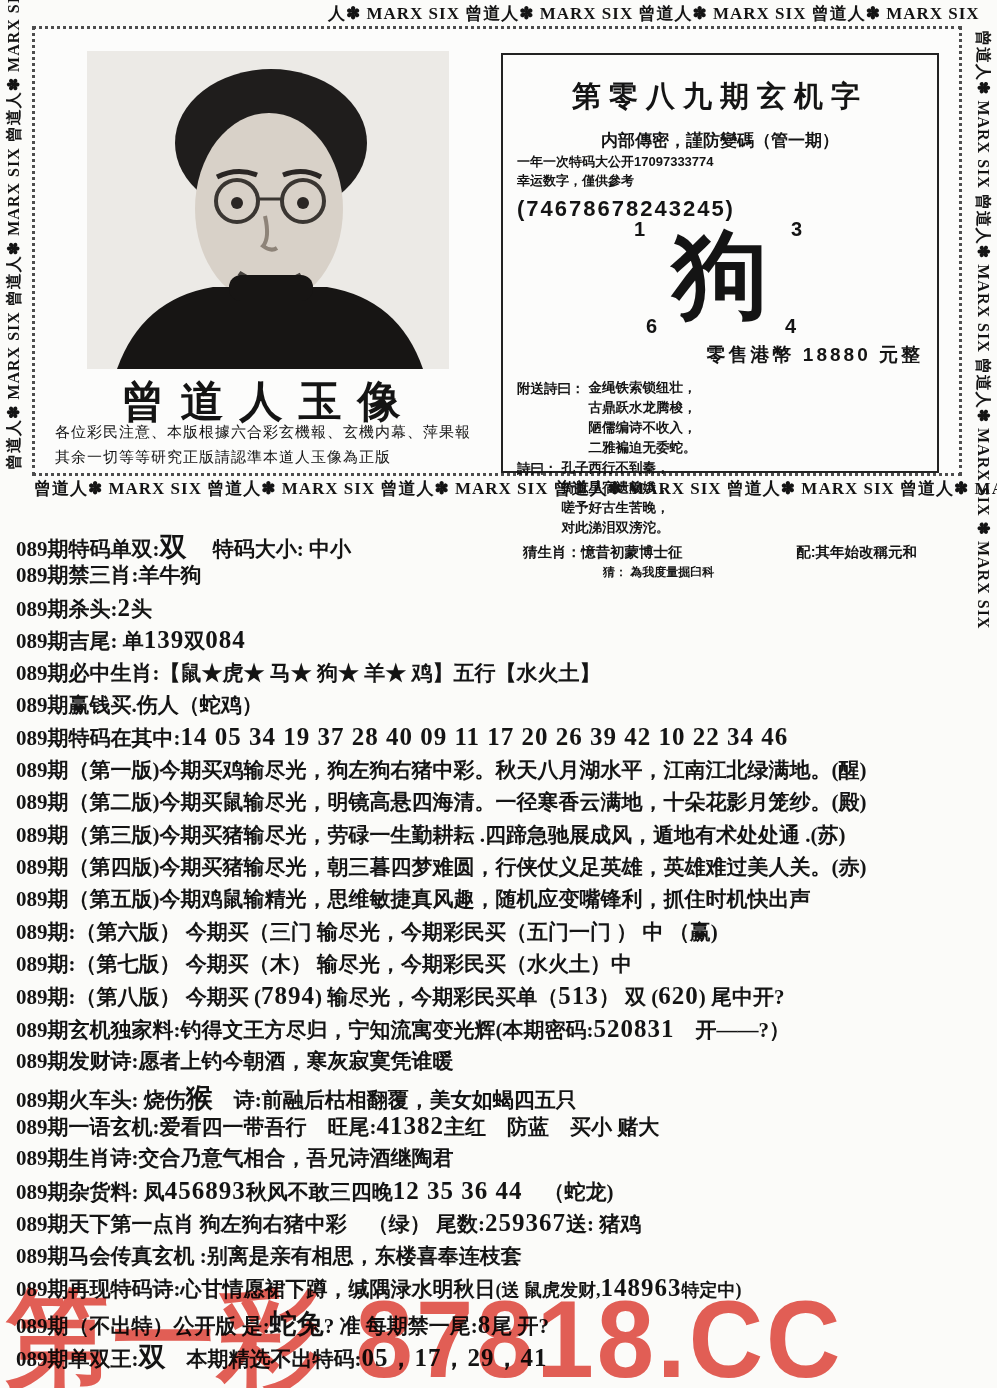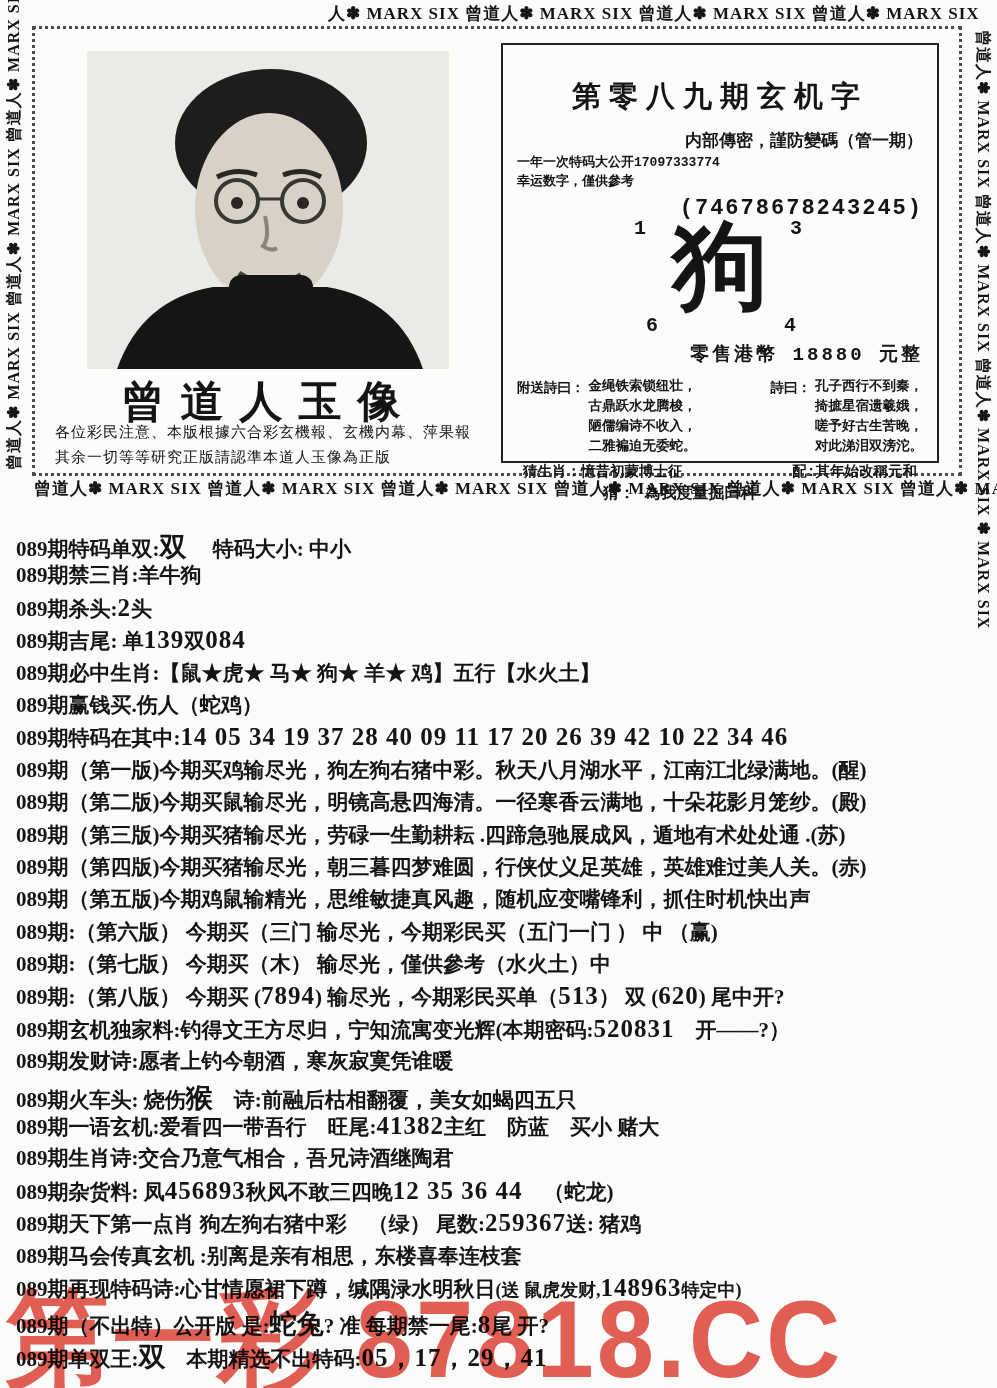--- a/index.html
+++ b/index.html
@@ -16,37 +16,37 @@
                 font-family:"Liberation Serif","DejaVu Serif",serif;white-space:nowrap;letter-spacing:1px;}
   .frame{position:absolute;left:32px;top:26px;width:924px;height:444px;border:3px dotted #4d4d4d;background:#fcfcfb;}
   
   .portrait{position:absolute;left:52px;top:22px;width:362px;height:318px;}
   .caption{position:absolute;left:50px;top:344px;width:368px;text-align:center;font-size:43px;font-weight:bold;
            letter-spacing:16px;font-family:"Liberation Serif","DejaVu Serif",serif;}
   .note{position:absolute;left:20px;font-size:15px;font-weight:normal;letter-spacing:1px;
         font-family:"Liberation Serif","DejaVu Serif",serif;}
   .n1{top:394px;} .n2{top:419px;}
   
-  .infobox{position:absolute;left:466px;top:14px;width:438px;height:420px;border:2px solid #222;
-           padding:16px 14px;box-sizing:border-box;font-family:Liberation Mono, monospace;}
+  .infobox{position:absolute;left:466px;top:24px;width:438px;height:420px;border:2px solid #222;
+           padding:6px 14px;box-sizing:border-box;font-family:Liberation Sans, sans-serif;}
   .ib-title{text-align:center;font-size:29px;font-weight:bold;letter-spacing:8px;margin-top:16px;}
-  .ib-row{display:flex;justify-content:flex-end;font-size:17px;font-weight:bold;margin-top:12px;}
+  .ib-row{display:flex;justify-content:center;font-size:17px;font-weight:bold;margin-top:12px;}
   .ib-small{font-size:13px;font-weight:bold;margin-top:1px;}
-  .ib-code{text-align:right;font-size:22px;font-weight:bold;letter-spacing:2px;margin-top:6px;}
+  .ib-code{text-align:left;font-size:22px;font-weight:bold;letter-spacing:2px;margin-top:6px;}
   .zodiac-wrap{position:relative;width:180px;margin:0 auto;height:112px;text-align:center;}
   .zchar{font-size:96px;line-height:106px;font-weight:bold;}
   .corner{position:absolute;font-size:20px;font-weight:bold;}
   .c1{left:4px;top:-4px;} .c2{right:8px;top:-4px;} .c3{left:16px;bottom:-4px;} .c4{right:14px;bottom:-4px;}
   .price{text-align:right;font-size:19px;font-weight:bold;margin-top:8px;letter-spacing:3px;}
-  .poems{display:flex;justify-content:space-between;margin-top:10px;font-size:13.5px;font-weight:bold;}
+  .poems{display:flex;justify-content:space-between;margin-top:10px;font-size:13.5px;font-weight:bold;flex-direction:column;}
   .poem{display:flex;align-items:flex-start;}
   .plabel{margin-right:4px;margin-top:2px;}
   .plines div{line-height:20px;}
   .guess-row{display:flex;justify-content:space-between;font-size:14.5px;font-weight:bold;margin-top:5px;padding:0 6px;align-items:flex-end;}
-  .guess2{font-size:16px;font-weight:bold;margin-top:2px;margin-left:86px;}
+  .guess2{font-size:12px;font-weight:bold;margin-top:2px;margin-left:86px;}
   
   .predictions{position:absolute;left:16px;top:529px;width:978px;font-family:Liberation Serif, serif;}
   .line{height:32.4px;display:flex;align-items:baseline;white-space:nowrap;
         font-size:21px;font-weight:600;overflow:visible;}
   .line .big{font-size:27px;font-weight:700;}
   .line .num{font-size:25px;font-weight:700;letter-spacing:1px;}
   .line .sm{font-size:18px;}
   .line .bold{font-weight:800;}
   
   .watermark{position:absolute;left:6px;top:1272px;font-size:103px;font-weight:bold;white-space:nowrap;
@@ -174,21 +174,21 @@
       <div class="line">
         <span>089期（第四版)今期买猪输尽光，朝三暮四梦难圆，行侠仗义足英雄，英雄难过美人关。(赤)</span>
       </div>
       <div class="line">
         <span>089期（第五版)今期鸡鼠输精光，思维敏捷真风趣，随机应变嘴锋利，抓住时机快出声</span>
       </div>
       <div class="line">
         <span>089期:（第六版） 今期买（三门 输尽光，今期彩民买（五门一门 ） 中 （赢)</span>
       </div>
       <div class="line">
-        <span>089期:（第七版） 今期买（木） 输尽光，僅供參考（水火土）中</span>
+        <span>089期:（第七版） 今期买（木） 输尽光，今期彩民买（水火土）中</span>
       </div>
       <div class="line">
         <span>089期:（第八版） 今期买 (</span>
         <span class="num">7894</span>
         <span>) 输尽光，今期彩民买单（</span>
         <span class="num">513</span>
         <span>） 双 (</span>
         <span class="num">620</span>
         <span>) 尾中开?</span>
       </div>

